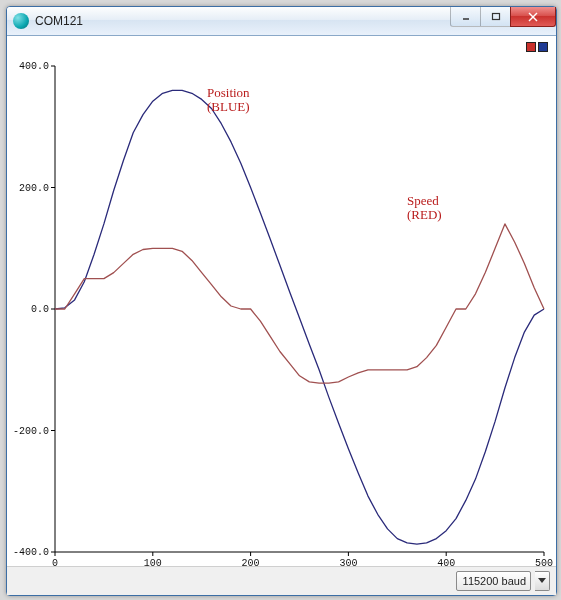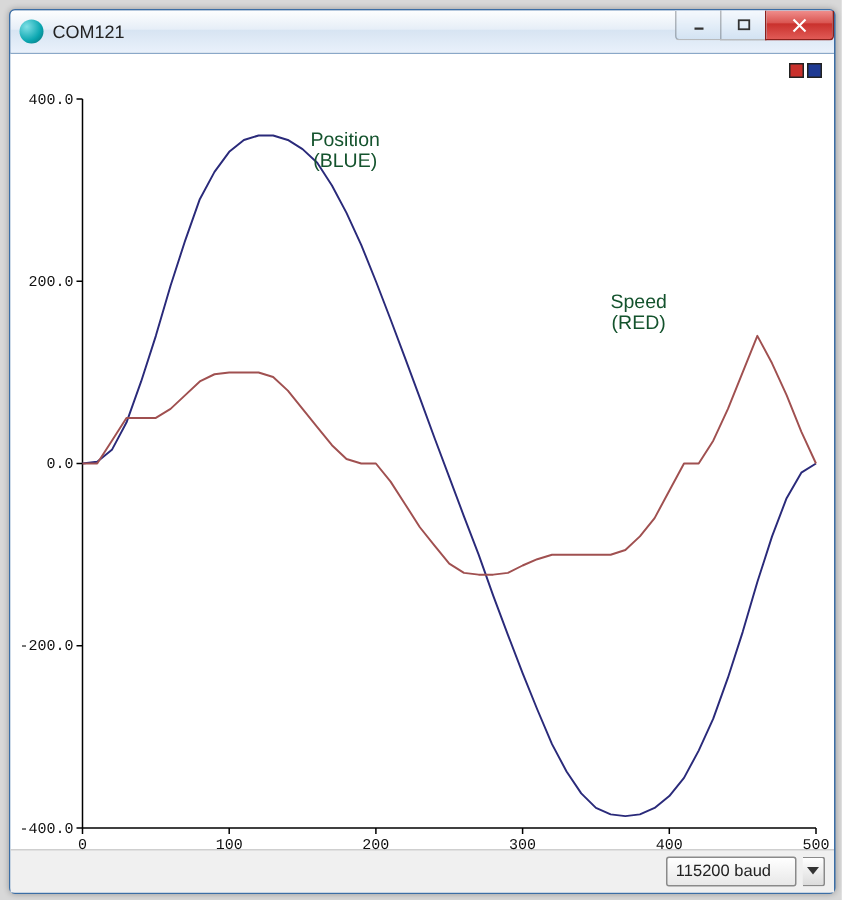--- a/index.html
+++ b/index.html
@@ -65,38 +65,37 @@
     display: flex; gap:2px;
   }
   .sw { width:8px; height:8px; border:1px solid #222; }
   .sw-red { background:#c9312c; }
   .sw-blue { background:#1f3a93; }
   .chart-wrap {
     position: absolute; left:0; top:20px;
     width: 549px; height: 520px;
   }
   .ann {
-    position:absolute; font-family: Liberation Sans, sans-serif;
-    font-size:13px; color:#14532d; white-space:pre; line-height:1.05;
-    text-align:center;
+    position:absolute; font-family: Liberation Serif, serif;
+    font-size:13px; color:#b91c1c; white-space:pre; line-height:1.05;
   }
   .footer {
     height: 28px;
     border-top:1px solid #cfcfcf;
     background:#f0f0f0;
     display:flex; align-items:center; justify-content:flex-end;
     padding: 0 6px;
     gap:4px;
     font-size:11px;
   }
   .baud-select {
     height:18px; border:1px solid #8a8a8a;
     background:linear-gradient(#fff,#e8e8e8);
     display:flex; align-items:center;
-    padding: 0 16px 0 6px;
+    padding: 0 4px 0 6px;
     border-radius:2px; color:#222;
   }
   .baud-caret {
     width:14px; height:18px;
     border:1px solid #8a8a8a; border-left:none;
     background:linear-gradient(#fff,#dcdcdc);
     display:flex; align-items:center; justify-content:center;
     border-radius:0 2px 2px 0;
   }
   svg text.tick { font-family:"Courier New",monospace; font-size:10px; fill:#111; }

